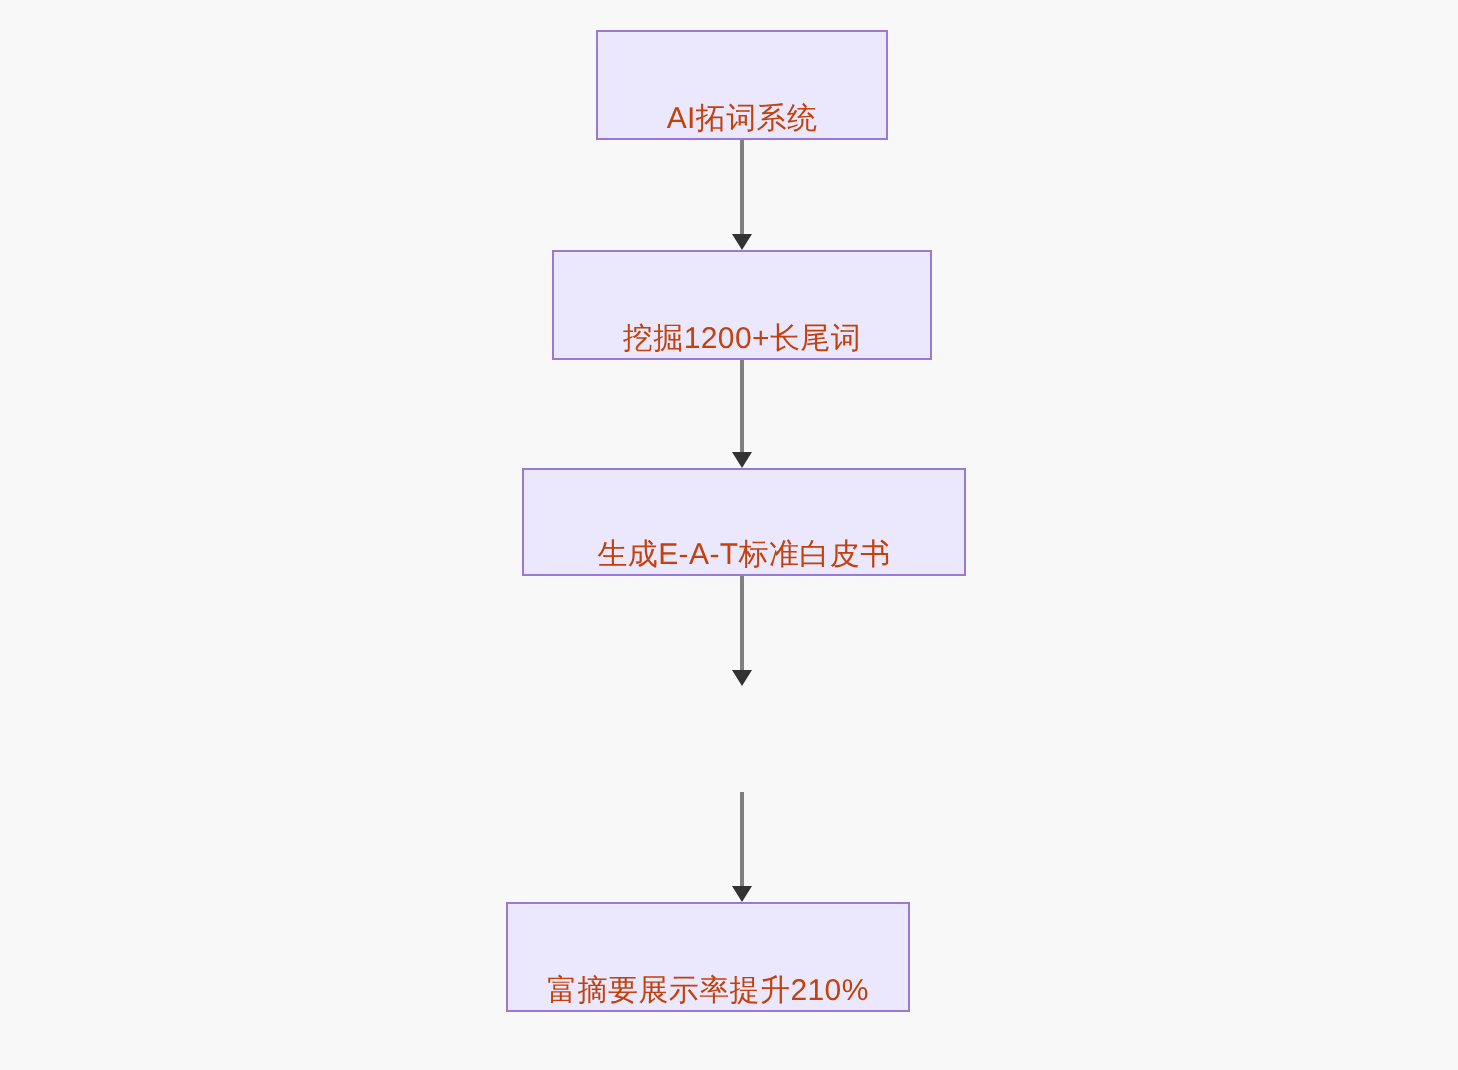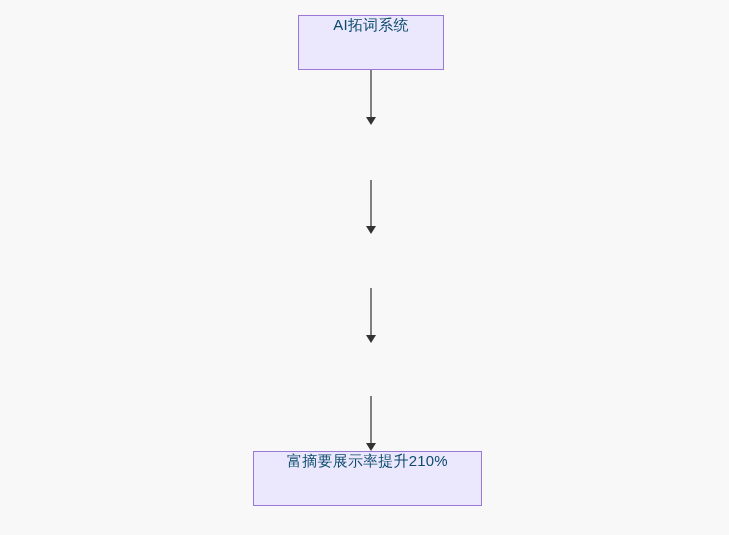--- a/index.html
+++ b/index.html
@@ -15,25 +15,25 @@
   }
   #flowchart-canvas {
     position: relative;
     width: 729px;
     height: 535px;
   }
   .node {
     position: absolute;
     box-sizing: border-box;
     display: flex;
-    align-items: flex-start;
+    align-items: flex-end;
     justify-content: center;
     background: #ebe8fd;
     border: 1.6px solid #9a78d8;
-    color: #0c4a6e;
+    color: #c2410c;
     font-size: 15px;
     line-height: 1.2;
     letter-spacing: 0.2px;
     white-space: nowrap;
   }
   .node-label {
     display: block;
   }
   .edge {
     position: absolute;
@@ -59,35 +59,41 @@
 
   <div class="node" style="left:298px; top:15px; width:146px; height:55px;">
     <span class="node-label">AI拓词系统</span>
   </div>
 
   <div class="edge" style="left:366px; top:70px; width:10px; height:55px;">
     <div class="edge-line" style="left:4px; top:0px; height:47px;"></div>
     <div class="edge-arrow" style="left:0px; top:47px;"></div>
   </div>
 
+  <div class="node" style="left:276px; top:125px; width:190px; height:55px;">
+    <span class="node-label">挖掘1200+长尾词</span>
+  </div>
 
   <div class="edge" style="left:366px; top:180px; width:10px; height:54px;">
     <div class="edge-line" style="left:4px; top:0px; height:46px;"></div>
     <div class="edge-arrow" style="left:0px; top:46px;"></div>
   </div>
 
+  <div class="node" style="left:261px; top:234px; width:222px; height:54px;">
+    <span class="node-label">生成E-A-T标准白皮书</span>
+  </div>
 
   <div class="edge" style="left:366px; top:288px; width:10px; height:55px;">
     <div class="edge-line" style="left:4px; top:0px; height:47px;"></div>
     <div class="edge-arrow" style="left:0px; top:47px;"></div>
   </div>
 
 
   <div class="edge" style="left:366px; top:396px; width:10px; height:55px;">
     <div class="edge-line" style="left:4px; top:0px; height:47px;"></div>
     <div class="edge-arrow" style="left:0px; top:47px;"></div>
   </div>
 
-  <div class="node" style="left:253px; top:451px; width:229px; height:55px;">
+  <div class="node" style="left:253px; top:451px; width:202px; height:55px;">
     <span class="node-label">富摘要展示率提升210%</span>
   </div>
 
 </div>
 
 </body></html>

